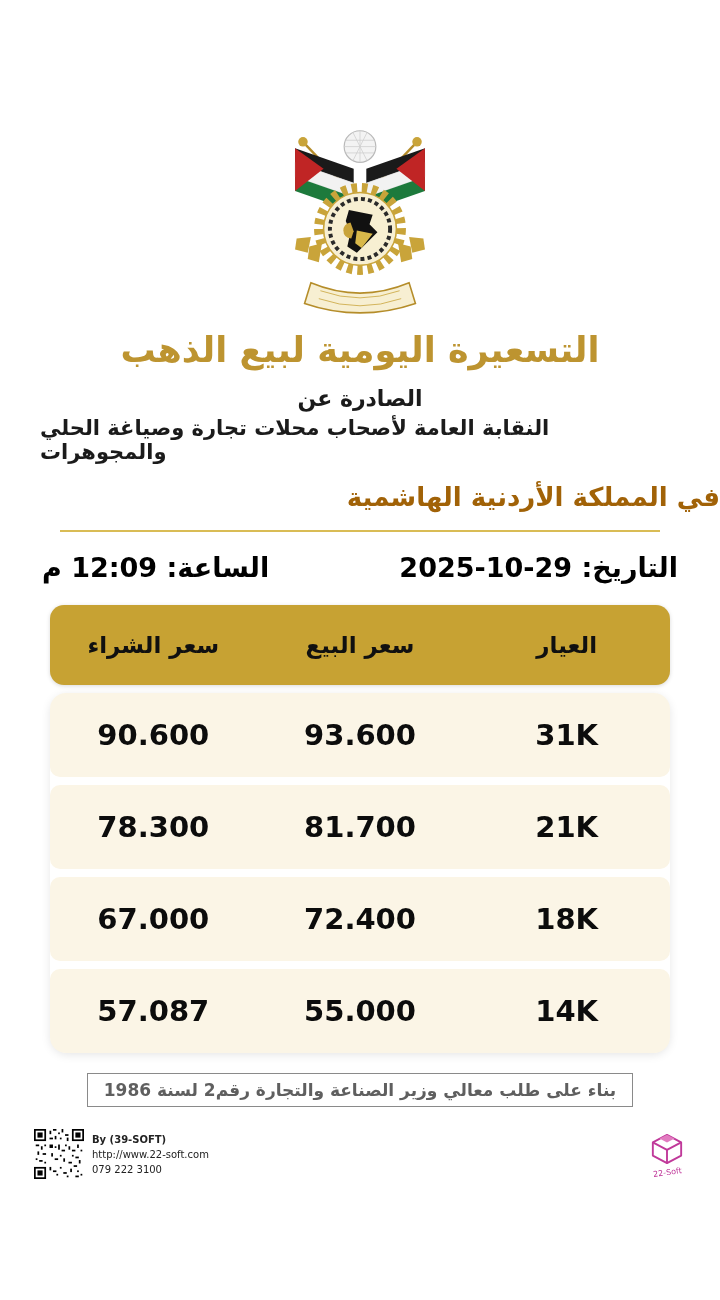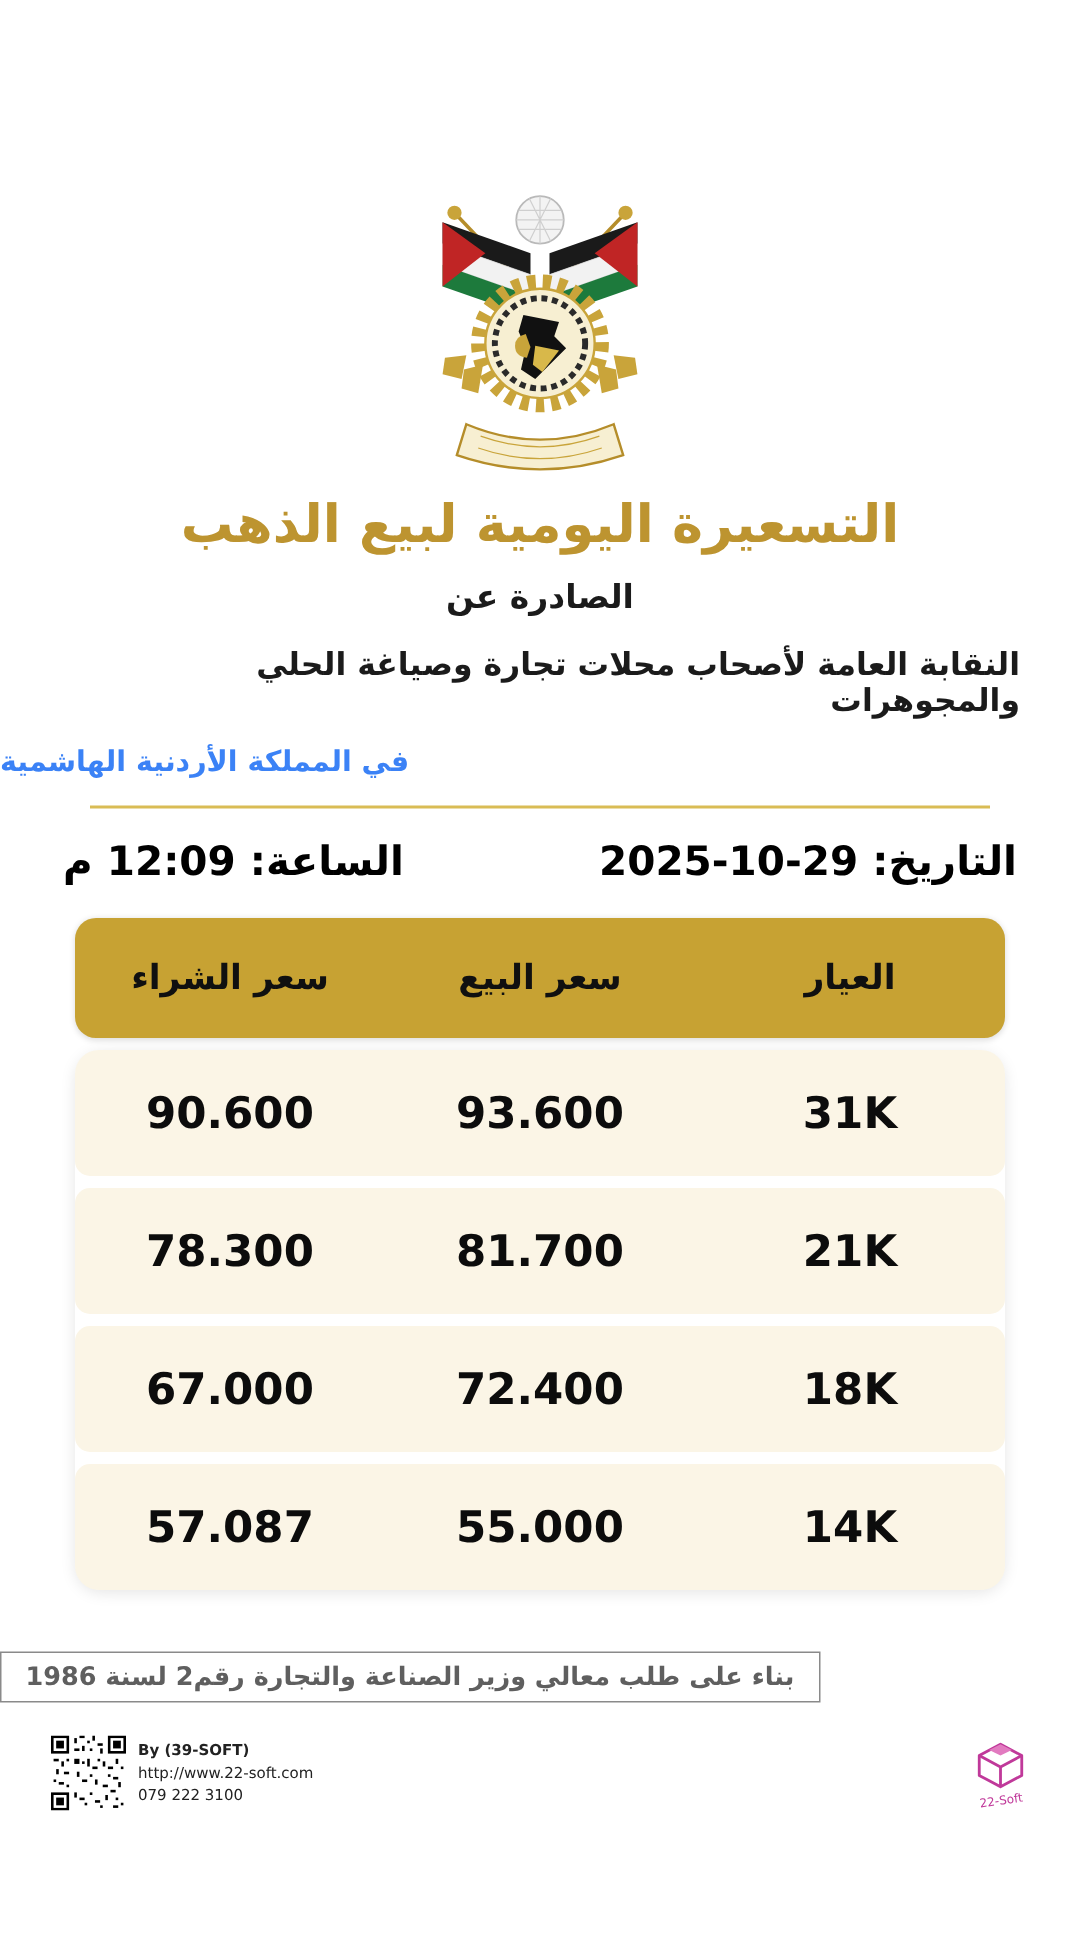--- a/index.html
+++ b/index.html
@@ -5,42 +5,42 @@
   html,body{margin:0;padding:0;background:#ffffff;}
   body{width:720px;height:1300px;overflow:hidden;font-family:"DejaVu Sans",sans-serif;color:#111;}
   .page{width:720px;height:1300px;position:relative;direction:rtl;}
 
   
   .emblem{margin:126px auto 0;width:180px;height:198px;display:flex;justify-content:center;}
 
   
   .title{margin-top:6px;text-align:center;font-size:35px;font-weight:bold;color:#bd9430;letter-spacing:0;}
   .issued{margin-top:16px;text-align:center;font-size:22px;font-weight:bold;color:#1b1b1b;}
-  .assoc{margin-top:20px;text-align:right;font-size:21px;font-weight:bold;color:#1b1b1b;padding:0 40px;}
-  .country{margin-top:18px;text-align:left;font-size:19px;font-weight:bold;color:#3b82f6;}
+  .assoc{margin-top:5px;text-align:left;font-size:21px;font-weight:bold;color:#1b1b1b;padding:0 40px;}
+  .country{margin-top:18px;text-align:right;font-size:26px;font-weight:bold;color:#a16207;}
   .gold-divider{margin:18px auto 0;width:600px;height:2px;background:#d9bc55;border:none;}
 
   
   .datetime{margin:20px 42px 0;display:flex;justify-content:space-between;align-items:center;
             font-size:27px;font-weight:bold;color:#000;}
 
   
   .price-table{margin:22px 50px 0;}
   .thead{display:flex;background:#c7a233;border-radius:14px;height:80px;align-items:center;
          box-shadow:0 1px 4px rgba(0,0,0,.15);}
   .thead .cell{flex:1;text-align:center;font-size:23px;font-weight:bold;color:#101010;}
   .tbody{margin-top:8px;display:flex;flex-direction:column;gap:8px;border-radius:18px;
          box-shadow:0 2px 10px rgba(0,0,0,.10);}
   .trow{display:flex;align-items:center;height:84px;background:#fbf5e6;border-radius:10px;}
   .trow:first-child{border-radius:16px 16px 10px 10px;}
   .trow:last-child{border-radius:10px 10px 16px 16px;}
   .trow .cell{flex:1;text-align:center;font-size:29px;font-weight:bold;color:#0c0c0c;}
 
   
-  .note-wrap{margin-top:41px;text-align:left;}
+  .note-wrap{margin-top:20px;text-align:center;}
   .note-box{display:inline-block;border:1px solid #8a8a8a;padding:6px 16px;font-size:17px;
             font-weight:bold;color:#5f5f5f;background:#fff;}
 
   
   .footer{margin:16px 34px 0;display:flex;justify-content:space-between;align-items:center;height:62px;}
   .brand{display:flex;flex-direction:column;align-items:center;gap:2px;}
   .brand-label{font-size:8px;color:#c0399a;direction:ltr;transform:rotate(-8deg);}
   .contact{display:flex;direction:ltr;align-items:center;gap:8px;}
   .contact-text{direction:ltr;text-align:left;font-size:10px;color:#222;line-height:1.5;}
   .contact-text .by{font-weight:bold;}

